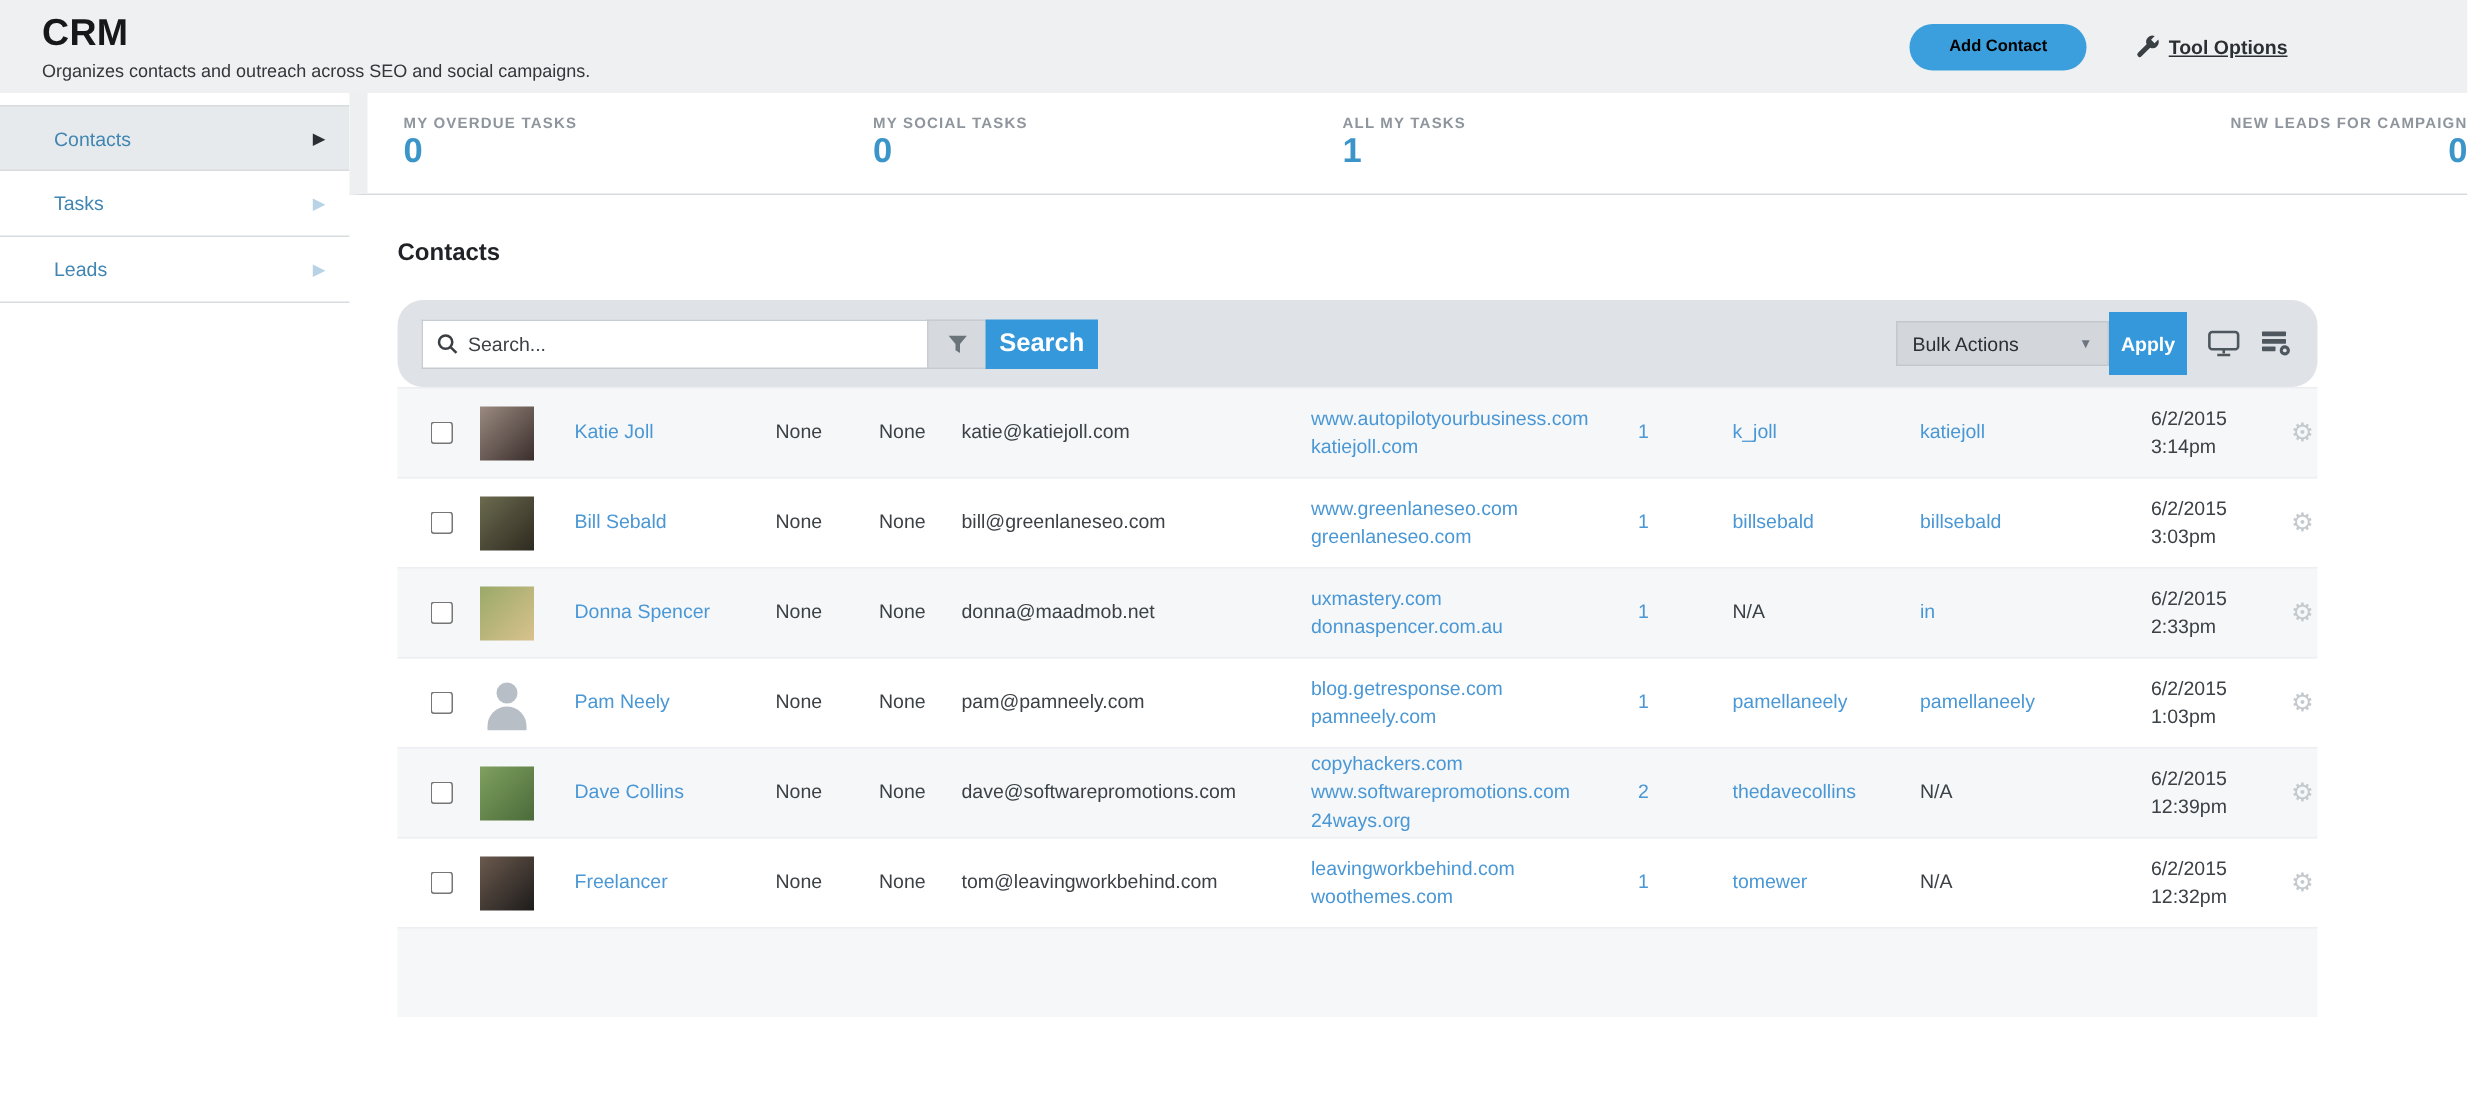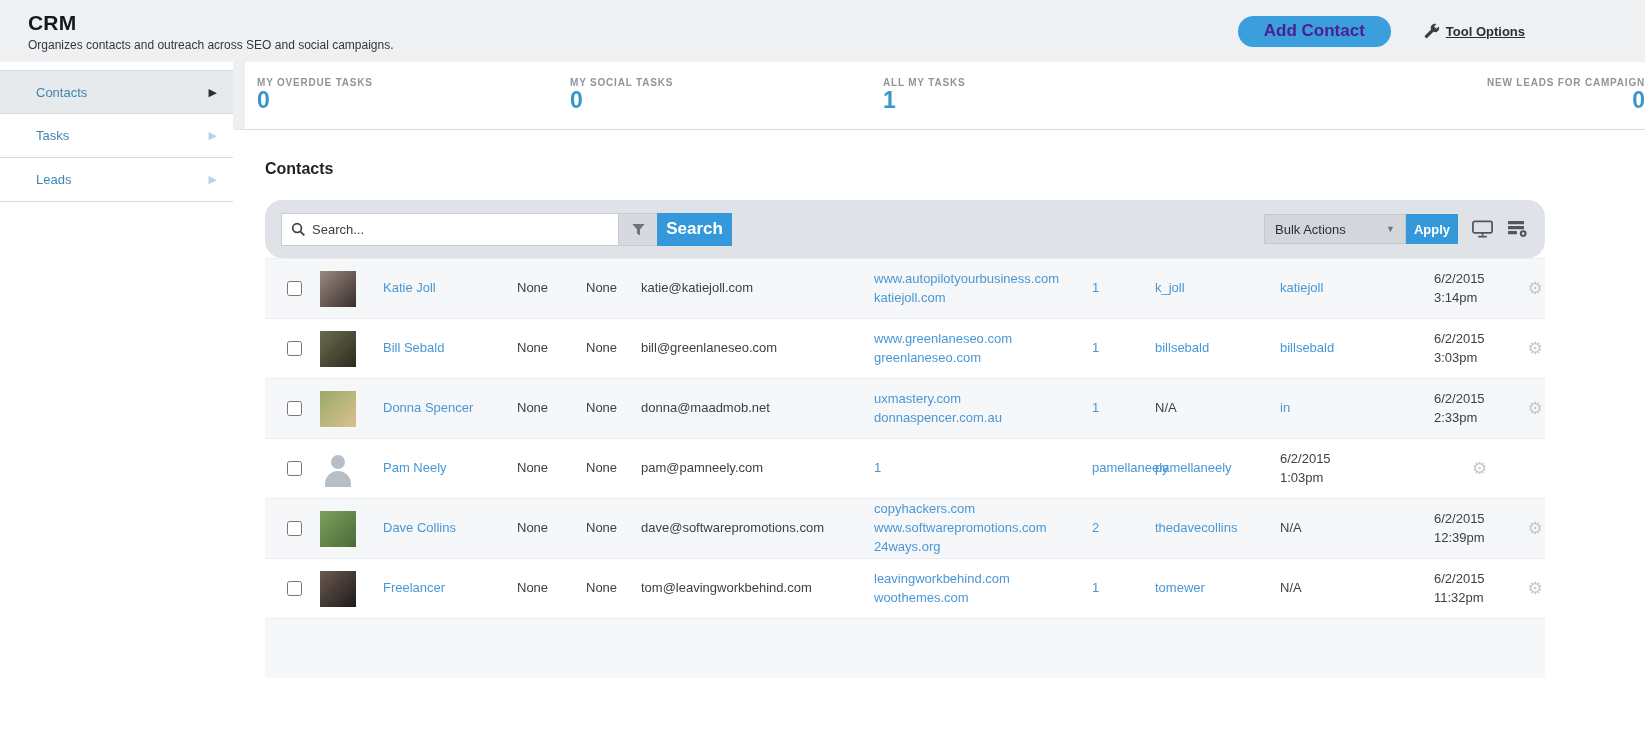--- a/index.html
+++ b/index.html
@@ -2,44 +2,44 @@
 <html><head>
 <meta charset="utf-8">
 <style>
   * { margin:0; padding:0; box-sizing:border-box; }
   html,body { width:1645px; height:733px; overflow:hidden; }
   body { font-family:"Liberation Sans", sans-serif; background:#fff; color:#3c4146; }
 
   
   .topbar { height:62px; background:#eef0f2; display:flex; align-items:center; padding:0 120px 0 28px; }
   .topbar-titles { display:flex; flex-direction:column; gap:3px; }
-  .app-title { font-size:21px; font-weight:700; color:#16181a; letter-spacing:.2px; }
+  .app-title { font-size:25px; font-weight:700; color:#16181a; letter-spacing:.2px; }
   .app-subtitle { font-size:12px; color:#33373b; }
   .topbar-right { margin-left:auto; display:flex; align-items:center; gap:32px; }
-  .btn-pill { background:#3a9fdc; color:#4c1d95; border:none; border-radius:16px; height:31px; padding:0 26px;
-              font-size:17px; font-weight:700; font-family:inherit; cursor:pointer; }
+  .btn-pill { background:#3a9fdc; color:#000000; border:none; border-radius:16px; height:31px; padding:0 26px;
+              font-size:11px; font-weight:700; font-family:inherit; cursor:pointer; }
   .tool-options { display:flex; align-items:center; gap:6px; font-size:13px; font-weight:700; color:#2b2f33; cursor:pointer; }
   .tool-options .label { text-decoration:underline; }
 
   
   .layout { display:flex; height:671px; }
   .sidebar { width:233px; background:#fff; padding-top:8px; flex:none; }
   .side-item { height:44px; display:flex; align-items:center; padding:0 16px 0 36px;
                border-bottom:1px solid #d9dcdf; font-size:13px; color:#4186b2; cursor:pointer; }
   .side-item:first-child { border-top:1px solid #d9dcdf; }
   .side-item .chev { margin-left:auto; font-size:11px; color:#b9d3e6; }
   .side-item.active { background:#e7eaed; }
   .side-item.active .chev { color:#2b2f33; }
 
   .content { flex:1; display:flex; flex-direction:column; }
 
   
   .stats { height:68px; background:#fff; border-left:12px solid #edeff1; border-bottom:1px solid #d8dbde;
            display:flex; align-items:center; }
-  .stat { width:313px; padding-left:12px; }
+  .stat { width:313px; padding-left:24px; }
   .stat:last-child { flex:1;text-align:right; }
   .stat-label { font-size:10px; letter-spacing:.8px; color:#8e959c; font-weight:700; }
   .stat-value { font-size:23px; font-weight:700; color:#3b95c9; line-height:1.1; }
 
   
   .main { padding:30px 0 0 32px; }
   .main-heading { font-size:16px; font-weight:600; color:#1f2226; margin-bottom:22px; }
   .panel { width:1280px; }
 
   
@@ -47,21 +47,21 @@
   .search-group { display:flex; height:33px; width:451px; }
   .search-box { flex:1; display:flex; align-items:center; background:#fff; border:1px solid #c6ccd2; border-right:none; padding:0 9px; gap:6px; }
   .search-box input { border:none; outline:none; flex:1; font-size:13px; font-family:inherit; color:#2b2f33; background:transparent; }
   .search-box input::placeholder { color:#3c4146; }
   .filter-btn { width:39px; background:#d6dade; border:1px solid #c6ccd2; border-right:none; display:flex; align-items:center; justify-content:center; cursor:pointer; }
   .search-btn { width:75px; background:#3498db; color:#fff; border:none; font-size:17px; font-weight:700; font-family:inherit; cursor:pointer; }
   .toolbar-right { margin-left:auto; display:flex; align-items:center; gap:13px; }
   .bulk-select { width:142px; height:30px; background:#d3d7dc; border:1px solid #c2c8ce; display:flex; align-items:center;
                  padding:0 10px; font-size:13px; color:#2b2f33; cursor:pointer; }
   .bulk-select .caret { margin-left:auto; font-size:9px; color:#6d7680; }
-  .apply-btn { width:52px; height:30px; background:#3498db; color:#fff; border:none; font-size:13px; font-weight:700; font-family:inherit; cursor:pointer; margin-left:-13px; }
+  .apply-btn { width:52px; height:42px; background:#3498db; color:#fff; border:none; font-size:13px; font-weight:700; font-family:inherit; cursor:pointer; margin-left:-13px; }
   .tb-icon { display:flex; align-items:center; cursor:pointer; }
 
   
   .trow { display:grid; grid-template-columns:55px 63px 134px 69px 55px 233px 218px 63px 125px 154px 91px 1fr;
           align-items:center; min-height:60px; border-top:1px solid #eceef1; background:#fff; }
   .thead { min-height:58px; border-top:none; }
   .thead .th { font-size:11px; letter-spacing:.4px; color:#90969d; font-weight:400; padding-right:8px; }
   .trow.stripe { background:#f5f7f9; }
   .trow input[type="checkbox"] { width:15px; height:15px; margin-left:22px; }
   .photo { width:36px; height:36px; }
@@ -258,20 +258,24 @@
 
   <div class="trow">
     <input type="checkbox" style="">
     <div class="cell">
                 <div class="photo silhouette"></div>
               </div>
     <div class="cell"><a class="cell-link">Pam Neely</a></div>
     <div class="cell">None</div>
     <div class="cell">None</div>
     <div class="cell">pam@pamneely.com</div>
+    <div class="cell website-cell">
+                <a class="cell-link">blog.getresponse.com</a>
+                <a class="cell-link">pamneely.com</a>
+              </div>
     <div class="cell"><a class="cell-link">1</a></div>
     <div class="cell cell-link">pamellaneely</div>
     <div class="cell cell-link">pamellaneely</div>
     <div class="cell">
       <div>6/2/2015</div>
       <div>1:03pm</div>
     </div>
     <div class="gear">⚙</div>
   </div>
 
@@ -310,21 +314,21 @@
     <div class="cell">tom@leavingworkbehind.com</div>
     <div class="cell website-cell">
                 <a class="cell-link">leavingworkbehind.com</a>
                 <a class="cell-link">woothemes.com</a>
               </div>
     <div class="cell"><a class="cell-link">1</a></div>
     <div class="cell cell-link">tomewer</div>
     <div class="cell">N/A</div>
     <div class="cell">
       <div>6/2/2015</div>
-      <div>11:32pm</div>
+      <div>12:32pm</div>
     </div>
     <div class="gear">⚙</div>
   </div>
 </div>
         <div class="trow stripe partial"></div>
       </div>
     </div>
   </div>
 </div>
 

